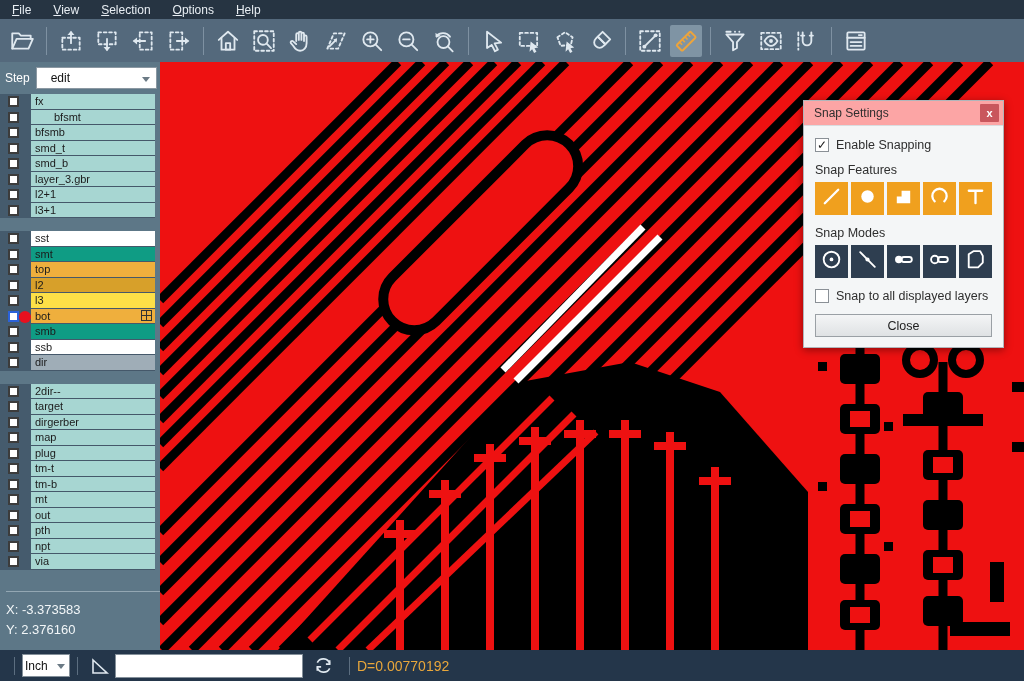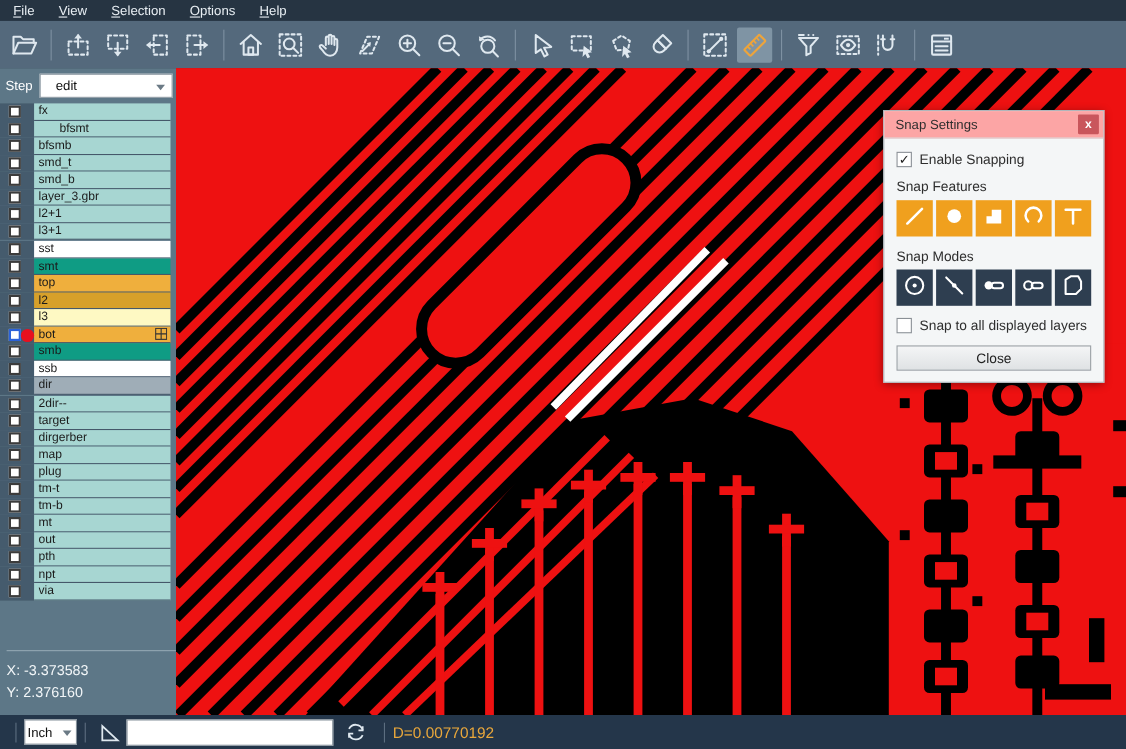--- a/index.html
+++ b/index.html
@@ -25,21 +25,21 @@
   #main { display:flex; height:588px; }
 
   
   #sidebar { width:160px; background:#5d7787; position:relative; flex:none; }
   #step-row { display:flex; align-items:center; padding:5px 3px 5px 5px; gap:6px; }
   #step-label { color:#fff; font-size:12px; }
   #step-select { flex:1; height:22px; background:#fff; border:1px solid #8b98a2; display:flex;
                  align-items:center; padding-left:14px; font-size:12px; color:#111; position:relative; }
   #step-select .chev { position:absolute; right:6px; top:9px; width:0; height:0;
                  border-left:4px solid transparent; border-right:4px solid transparent; border-top:5px solid #6b7a85; }
-  .layer-group { margin-bottom:1px; }
+  .layer-group { margin-bottom:13px; }
   .layer-row { display:flex; align-items:stretch; height:15.5px; position:relative; }
   .cb-cell { width:31px; background:#455b6d; display:flex; align-items:center; flex:none; }
   .cb { width:11px; height:11px; background:#fff; border:2px solid #3c3c3c; margin-left:8px; }
   .cb.active { border-color:#2b62d9; }
   .red-dot { position:absolute; left:19px; top:2px; width:12px; height:12px; border-radius:50%;
              background:#e8101f; z-index:2; }
   .layer-bar { flex:1; display:flex; align-items:center; padding:0 3px 0 4px; font-size:11px;
                color:#1b1b1b; border-bottom:1px solid #45586a; margin-right:5px; }
   .layer-bar .lname { flex:1; white-space:nowrap; overflow:hidden; }
   .grid-ic { width:11px; height:11px; flex:none; }
@@ -427,21 +427,21 @@
                 <span class="cb"></span>
               </div>
               <div class="layer-bar" style="background: rgb(215, 160, 42);">
                 <span class="lname">l2</span>
               </div>
             </div>
             <div class="layer-row">
               <div class="cb-cell">
                 <span class="cb"></span>
               </div>
-              <div class="layer-bar" style="background: #fef9c3; justify-content: flex-end;">
+              <div class="layer-bar" style="background: #fde047; justify-content: flex-end;">
                 <span class="lname">l3</span>
               </div>
             </div>
             <div class="layer-row">
               <div class="cb-cell">
                 <span class="cb active"></span>
               </div>
               <span class="red-dot"></span>
               <div class="layer-bar" style="background: rgb(239, 175, 61);">
                 <span class="lname">bot</span>

